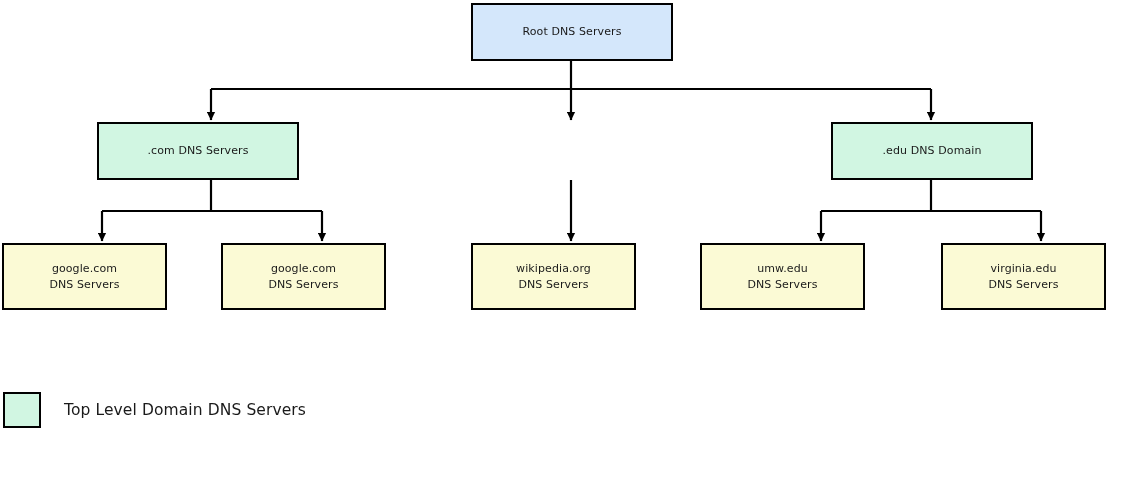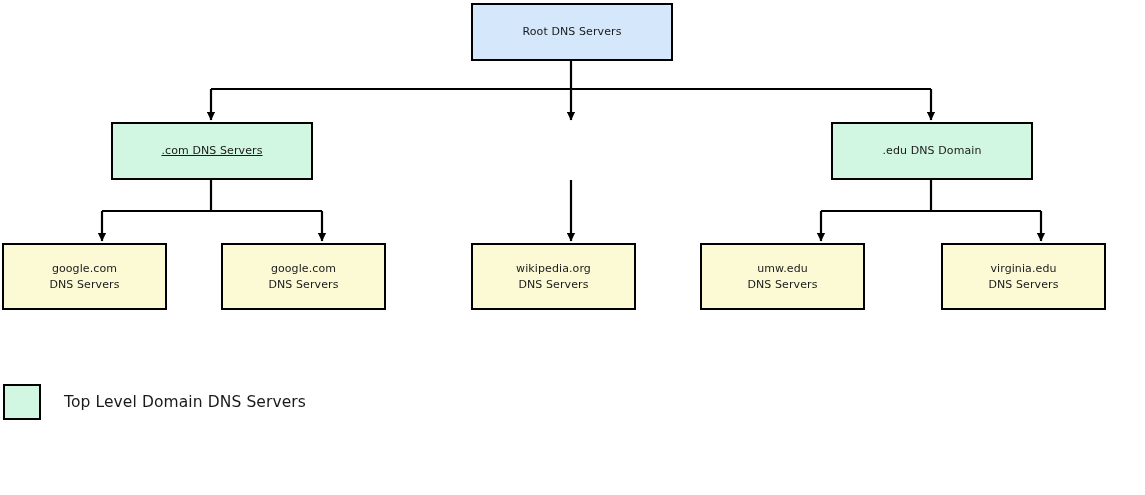--- a/index.html
+++ b/index.html
@@ -47,21 +47,21 @@
     left: 471px;  top: 3px;
     width: 202px; height: 58px;
     background: #d4e7fb;
   }
   
   .node-tld {
     top: 122px;
     width: 202px; height: 58px;
     background: #d1f6e2;
   }
-  .tld-com { left: 111px; text-decoration: underline; }
+  .tld-com { left: 97px; }
   .tld-org { left: 471px; }
   .tld-edu { left: 831px; }
 
   
   .node-auth {
     top: 243px;
     width: 165px; height: 67px;
     background: #fbfad5;
   }
   .auth-google   { left: 2px;   }
@@ -86,21 +86,21 @@
     flex: 0 0 auto;
   }
   .legend-label {
     margin-left: 23px;
     font-size: 15.5px;
     color: #1a1a1a;
     letter-spacing: 0.1px;
     white-space: pre;
   }
   .legend-row-0 { top: 332px; }
-  .legend-row-1 { top: 384px; }
+  .legend-row-1 { top: 392px; }
   .legend-row-2 { top: 452px; }
   .sw-root { background: #d4e7fb; }
   .sw-tld  { background: #d1f6e2; }
   .sw-auth { background: #fbfad5; }
 </style>
 </head>
 <body>
 
 <div id="canvas">
 

